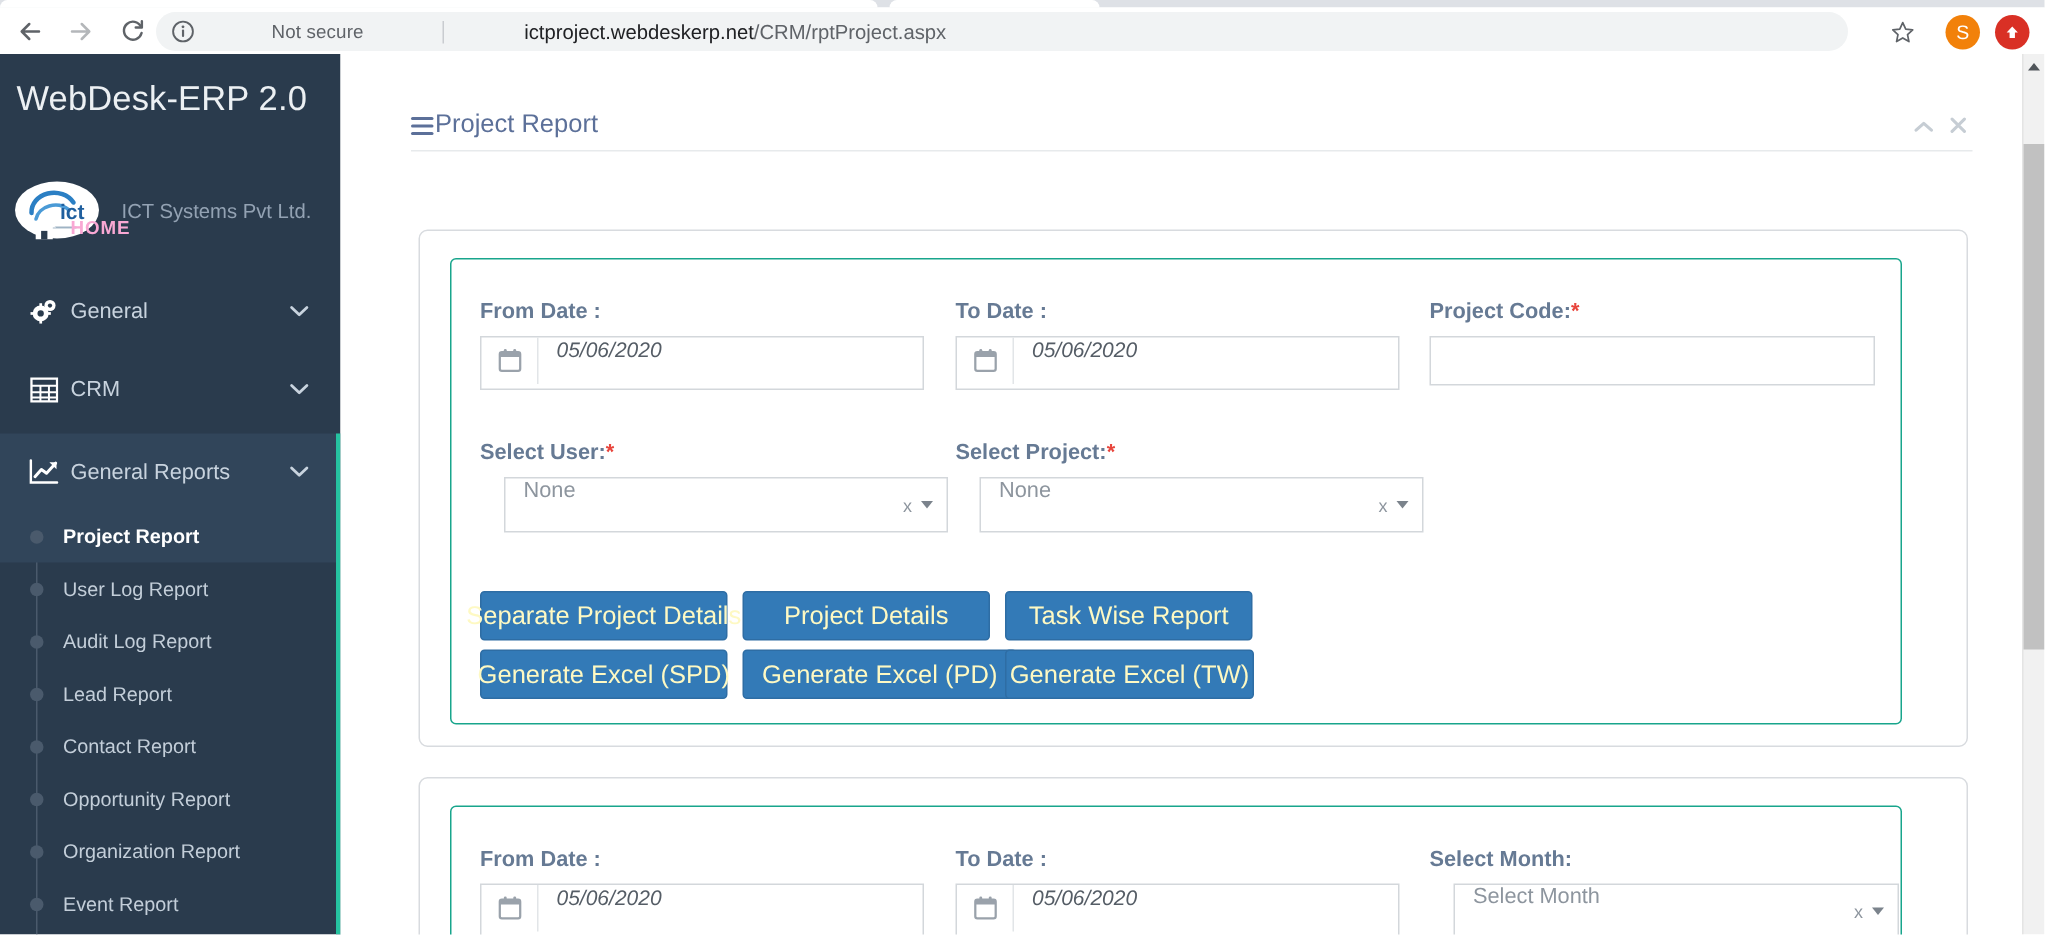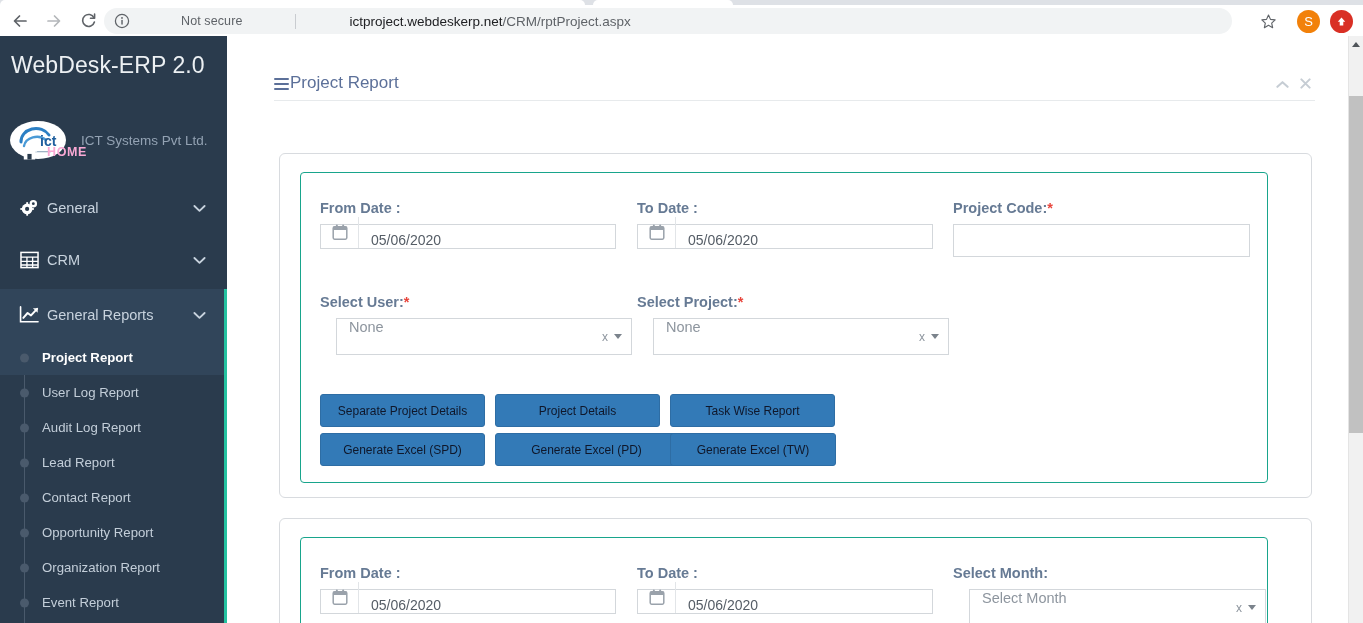--- a/index.html
+++ b/index.html
@@ -220,24 +220,24 @@
 
   .field-label {
     position: absolute;
     font-size: 14.5px; color: #667a94; font-weight: bold;
     white-space: nowrap;
   }
   .field-label .req { color: #e8453c; font-weight: bold; }
 
   .date-input {
     position: absolute;
-    height: 25px;
+    height: 36px;
     border: 1px solid #d3d7db;
     background: #fff;
-    display: flex; align-items: flex-end;
+    display: flex; align-items: flex-start; font-style: italic;
   }
   .date-input .cal-box {
     width: 38px; height: 31px;
     display: flex; align-items: center; justify-content: center;
     border-right: 1px solid #e2e5e8;
     flex: 0 0 38px;
   }
   .date-input .date-val {
     margin-left: 12px; font-size: 14px; color: #555d66;
   }
@@ -269,22 +269,22 @@
     width: 0; height: 0;
     border-left: 4.5px solid transparent;
     border-right: 4.5px solid transparent;
     border-top: 5px solid #7b838c;
   }
 
   .btn {
     position: absolute;
     height: 33px;
     background: #337ab7;
-    color: #0f172a;
-    font-size: 12px;
+    color: #fef9c3;
+    font-size: 17px;
     border: 1px solid #2e6da4;
     border-radius: 3px;
     display: flex; align-items: center; justify-content: center;
     padding: 0 0;
     white-space: nowrap;
   }
 
   
   #scrollbar {
     position: absolute; right: 0; top: 0;

